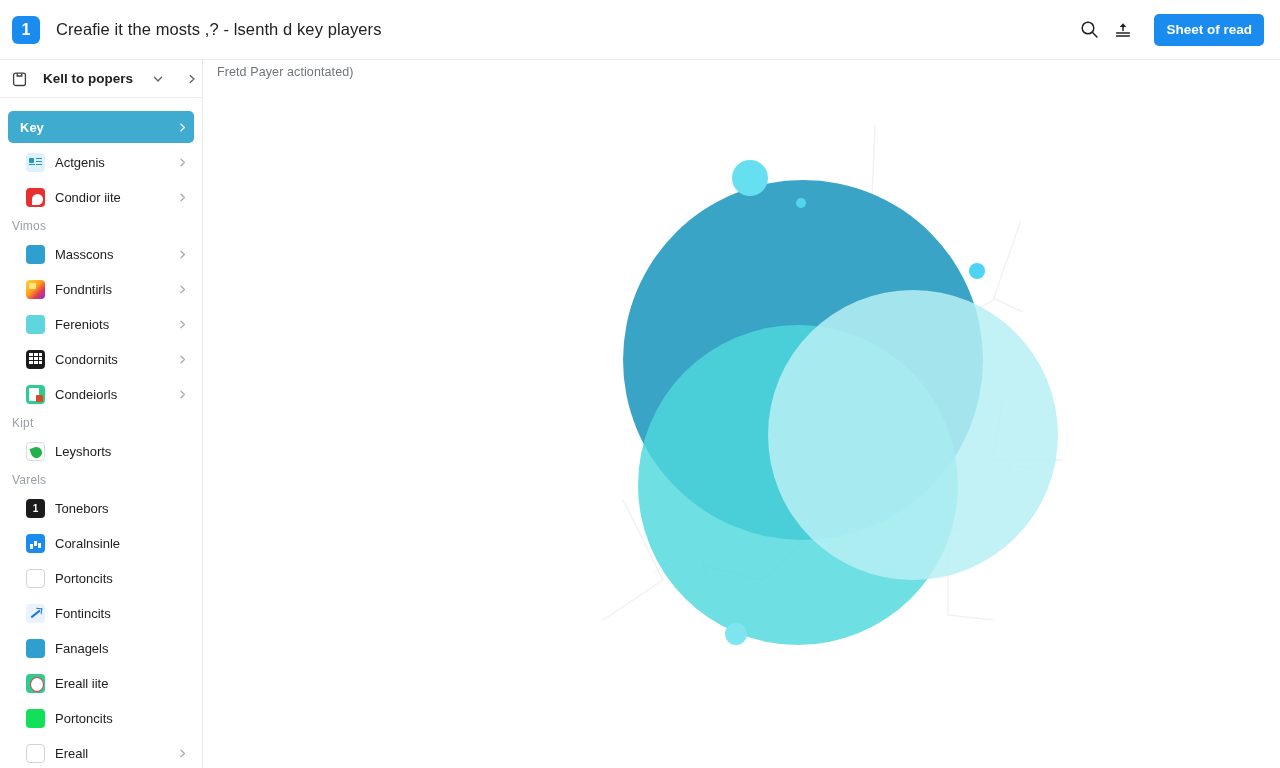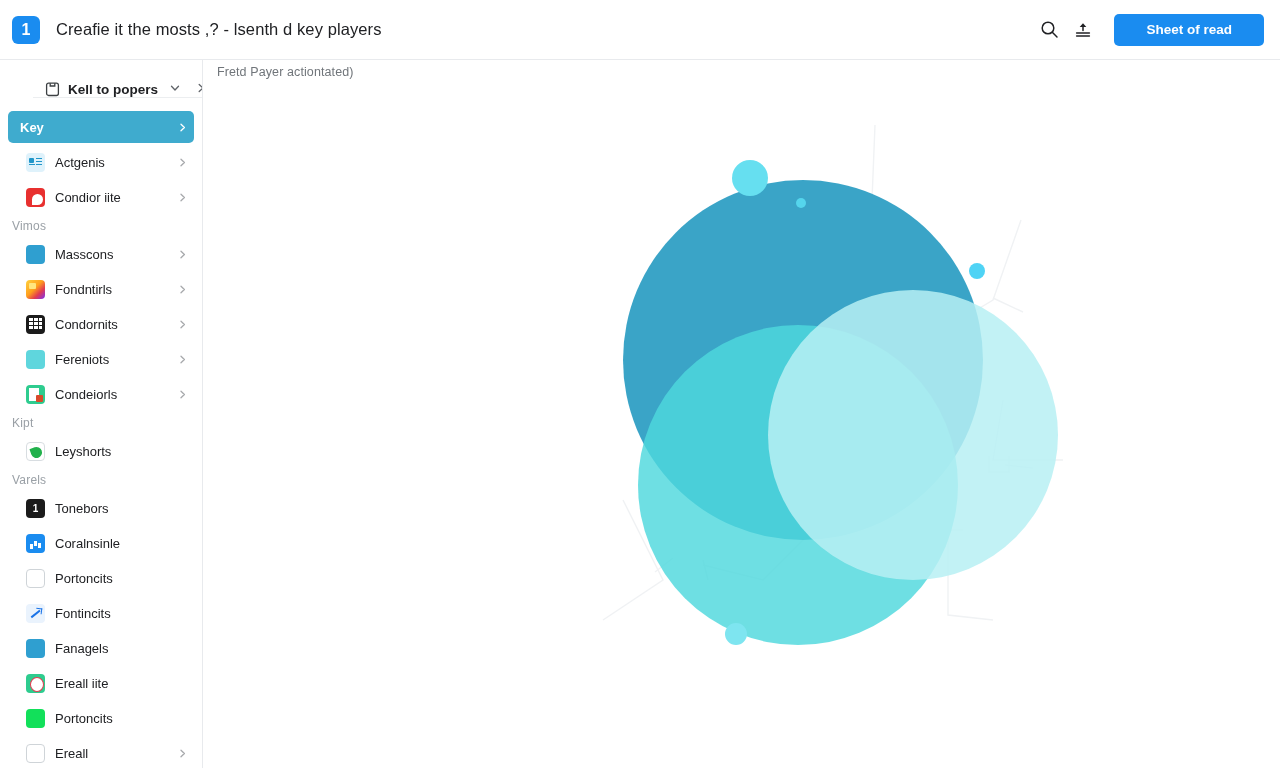--- a/index.html
+++ b/index.html
@@ -33,46 +33,45 @@
   }
   .topbar-spacer { flex: 1 1 auto; }
   .icon-btn {
     width: 34px; height: 34px; border-radius: 50%;
     display: flex; align-items: center; justify-content: center;
     cursor: pointer; flex: 0 0 auto;
   }
   .icon-btn svg { display: block; }
   .primary-btn {
     margin-left: 14px;
-    height: 32px; padding: 0 32px; border-radius: 5px;
+    height: 32px; padding: 0 12px; border-radius: 5px;
     background: #1a8cf0; color: #fff;
     font-size: 13.5px; font-weight: 600;
     display: flex; align-items: center; justify-content: center;
     white-space: nowrap; cursor: pointer; border: none;
     font-family: "Liberation Sans", sans-serif;
   }
 
   
   .body-row { flex: 1 1 auto; display: flex; min-height: 0; }
 
   
   .sidebar {
     width: 203px; min-width: 203px;
     border-right: 1px solid #e8eaed;
     background: #fff;
     display: flex; flex-direction: column;
     overflow: hidden;
   }
   .sb-header {
     height: 38px; min-height: 38px;
-    display: flex; align-items: flex-end;
+    display: flex; align-items: center;
     padding: 0 8px 0 12px;
     border-bottom: 1px solid #eceef0;
-    gap: 8px;
-    margin-left: 33px;
+    gap: 16px;
   }
   .sb-header .clip { flex: 0 0 auto; display: flex; }
   .sb-header-label {
     font-size: 13.5px; font-weight: 600; color: #202124;
     white-space: nowrap; flex: 1 1 auto;
   }
   .sb-hdr-ico { width: 18px; height: 18px; display:flex; align-items:center; justify-content:center; cursor: pointer; flex:0 0 auto; }
 
   .sb-scroll { flex: 1 1 auto; overflow: hidden; padding-top: 10px; }
 
@@ -243,31 +242,31 @@
           <div class="sb-item child">
             <span class="sb-icon g-pal"></span>
             <span class="sb-label">Fondntirls</span>
             <span class="sb-chev">
               <svg width="11" height="11" viewBox="0 0 11 11" fill="none">
                 <path d="M4 2.2 L7.4 5.5 L4 8.8" stroke="#5f6368" stroke-width="1.3" fill="none" stroke-linecap="round" stroke-linejoin="round"></path>
               </svg>
             </span>
           </div>
           <div class="sb-item child">
+            <span class="sb-icon " style="background: rgb(95, 214, 221);"></span>
+            <span class="sb-label">Fereniots</span>
+            <span class="sb-chev">
+              <svg width="11" height="11" viewBox="0 0 11 11" fill="none">
+                <path d="M4 2.2 L7.4 5.5 L4 8.8" stroke="#5f6368" stroke-width="1.3" fill="none" stroke-linecap="round" stroke-linejoin="round"></path>
+              </svg>
+            </span>
+          </div>
+          <div class="sb-item child">
             <span class="sb-icon g-grid" style="background: rgb(27, 27, 27);"></span>
             <span class="sb-label">Condornits</span>
-            <span class="sb-chev">
-              <svg width="11" height="11" viewBox="0 0 11 11" fill="none">
-                <path d="M4 2.2 L7.4 5.5 L4 8.8" stroke="#5f6368" stroke-width="1.3" fill="none" stroke-linecap="round" stroke-linejoin="round"></path>
-              </svg>
-            </span>
-          </div>
-          <div class="sb-item child">
-            <span class="sb-icon " style="background: rgb(95, 214, 221);"></span>
-            <span class="sb-label">Fereniots</span>
             <span class="sb-chev">
               <svg width="11" height="11" viewBox="0 0 11 11" fill="none">
                 <path d="M4 2.2 L7.4 5.5 L4 8.8" stroke="#5f6368" stroke-width="1.3" fill="none" stroke-linecap="round" stroke-linejoin="round"></path>
               </svg>
             </span>
           </div>
           <div class="sb-item child">
             <span class="sb-icon g-doc" style="background: rgb(46, 204, 143);"></span>
             <span class="sb-label">Condeiorls</span>
             <span class="sb-chev">

